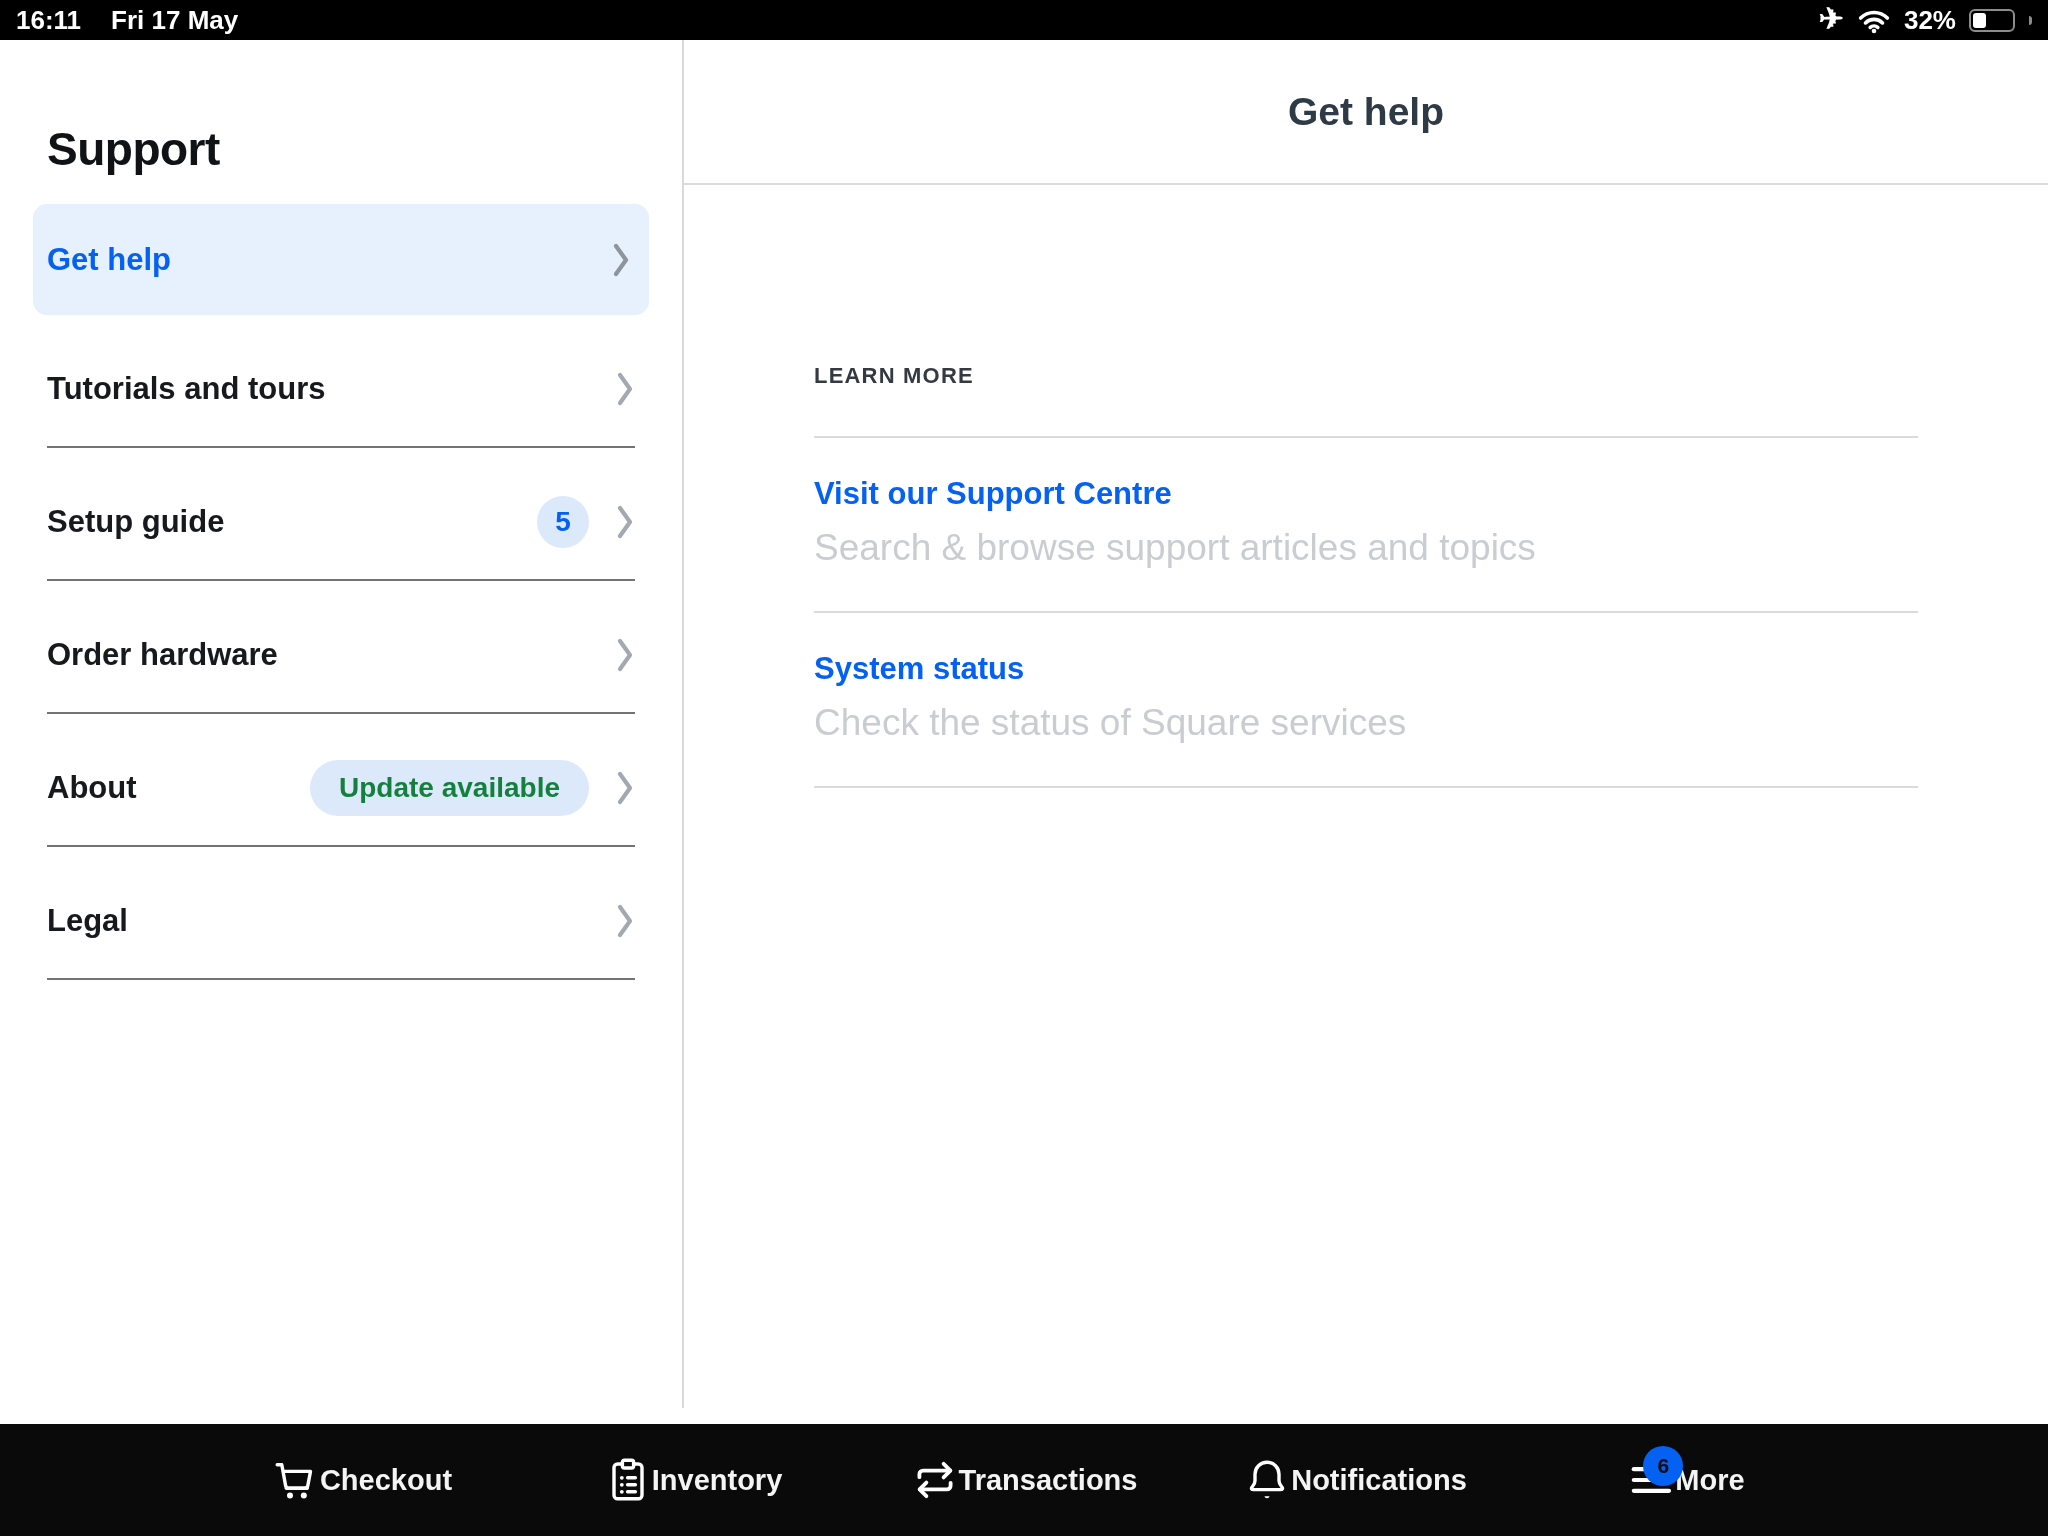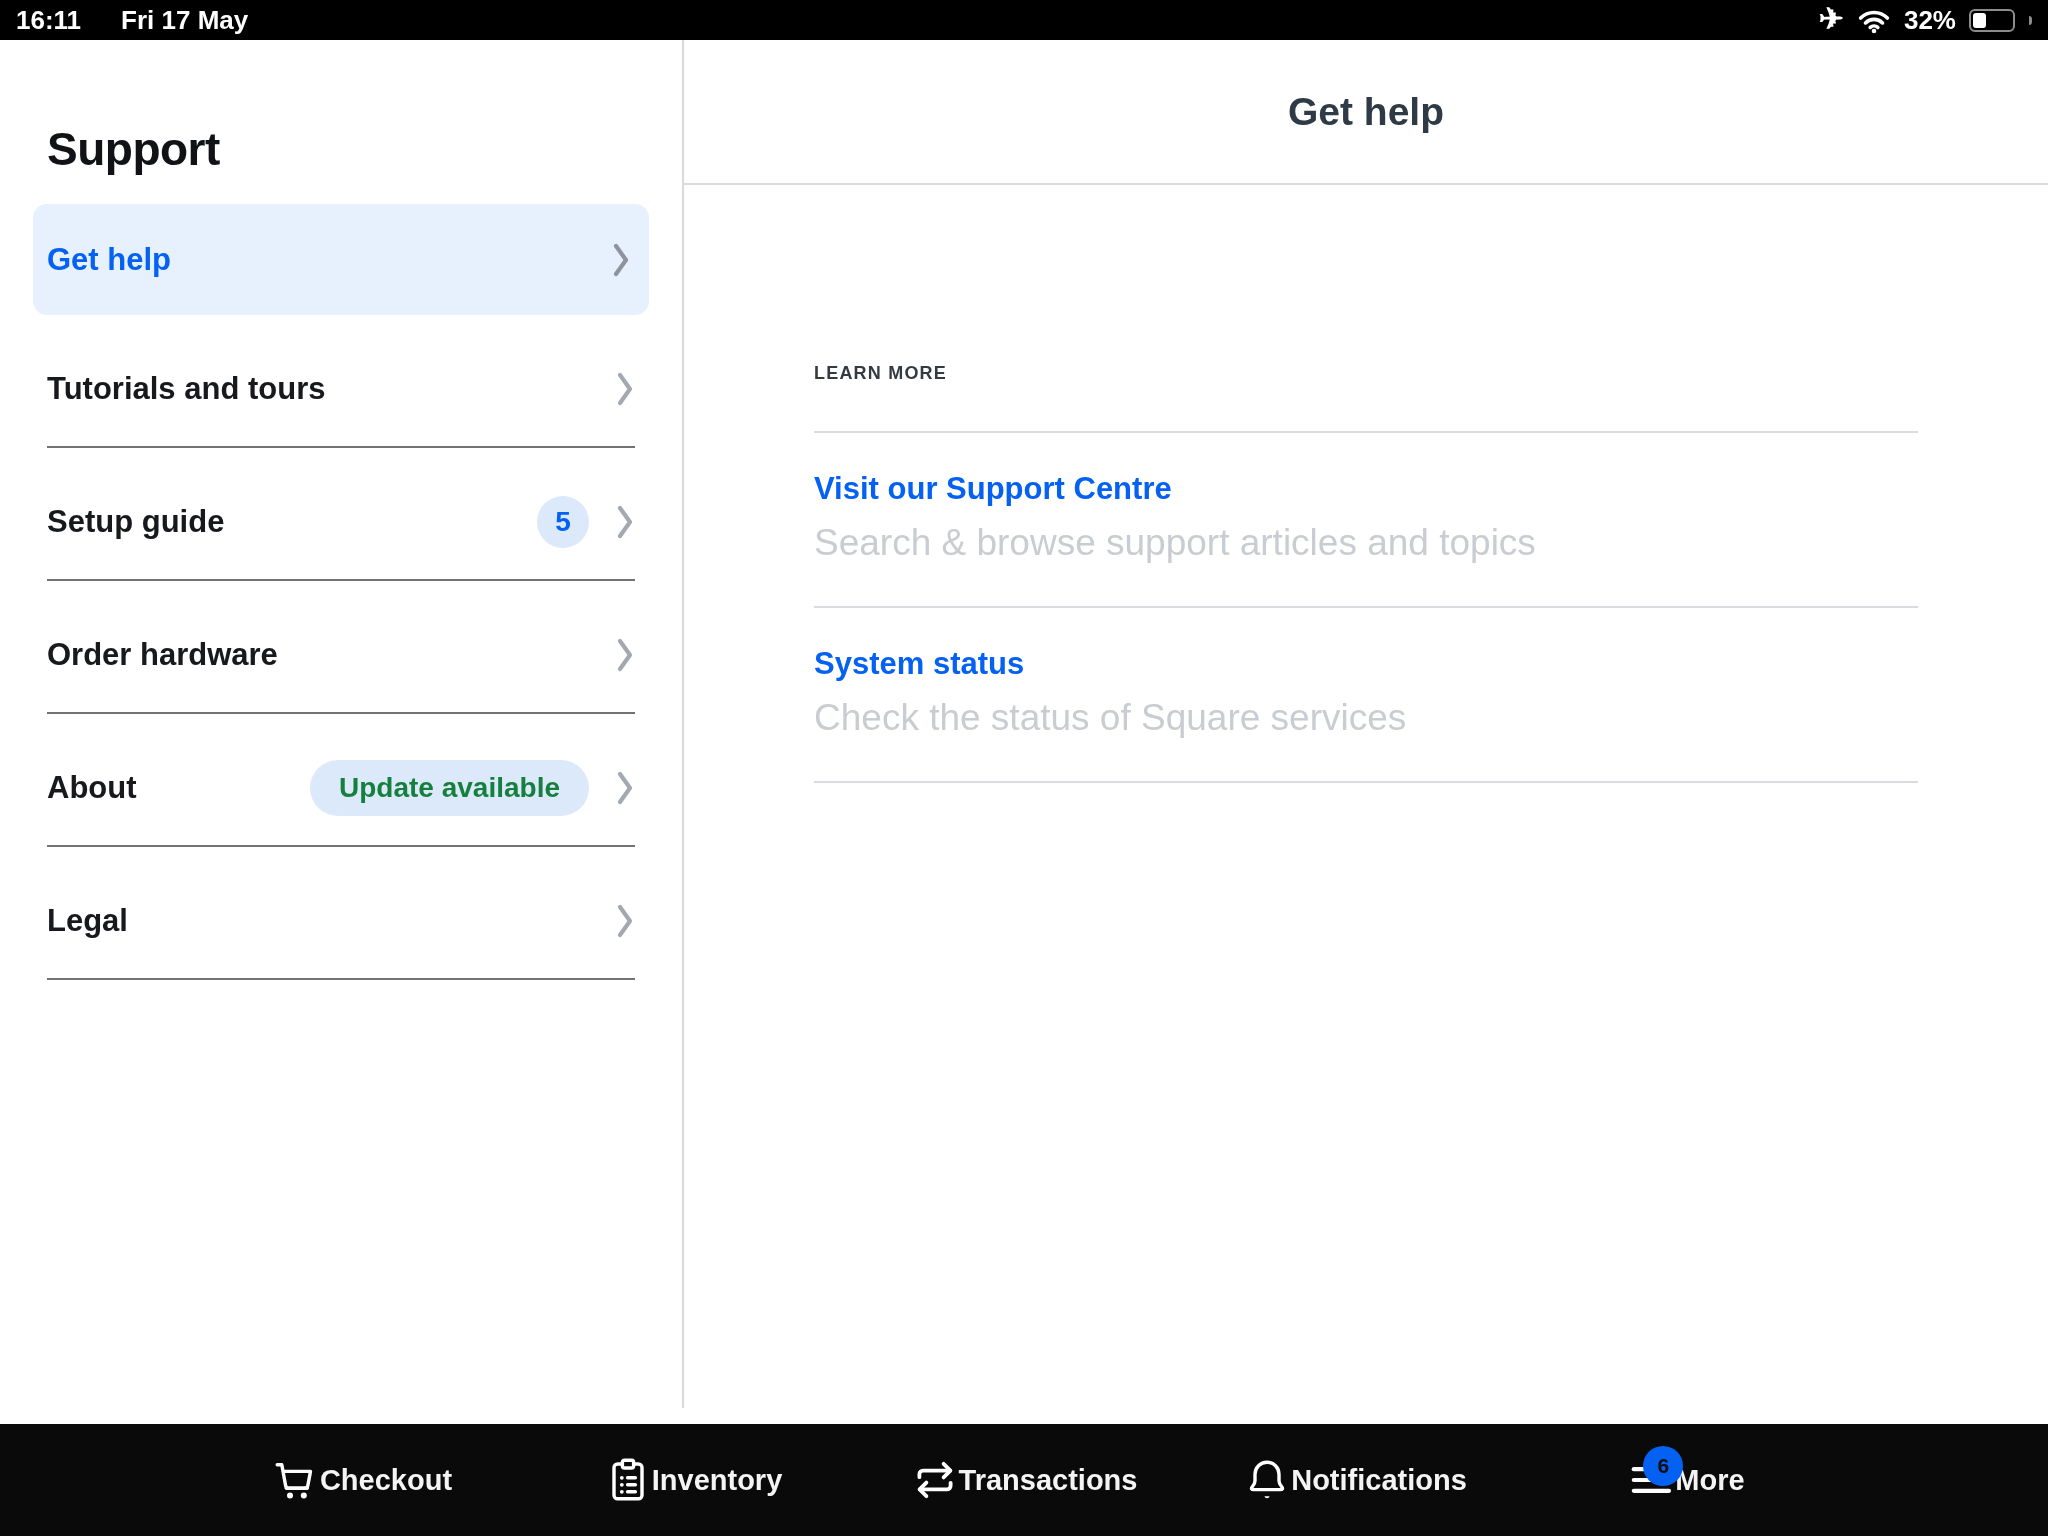--- a/index.html
+++ b/index.html
@@ -14,21 +14,21 @@
   }
 
   
   .status-bar {
     position: absolute; top: 0; left: 0; right: 0; height: 40px;
     background: #000; color: #fff;
     display: flex; align-items: center; justify-content: space-between;
     padding: 0 16px 0 16px;
     font-size: 26px; font-weight: 700;
   }
-  .sb-left { display: flex; align-items: center; gap: 40px; text-align: right; }
+  .sb-left { display: flex; align-items: center; gap: 30px; text-align: right; }
   .sb-right { display: flex; align-items: center; gap: 13px; }
   .airplane { font-size: 30px; line-height: 30px; transform: translateY(-1px); }
   .battery { width: 46px; height: 23px; border: 2px solid rgba(255,255,255,.55); border-radius: 6px; position: relative; }
   .battery-fill { position: absolute; left: 2px; top: 2px; bottom: 2px; background: #fff; border-radius: 3px; }
   .battery-nub { width: 3px; height: 9px; background: rgba(255,255,255,.55); border-radius: 0 3px 3px 0; margin-left: 1px; }
 
   
   .sidebar {
     position: absolute; left: 0; top: 40px; width: 684px; bottom: 128px;
     background: #fff; border-right: 2px solid #D7DADD;
@@ -69,21 +69,21 @@
   
   .main { position: absolute; left: 684px; right: 0; top: 40px; bottom: 112px; background: #fff; }
   .main-header {
     height: 145px; border-bottom: 2px solid #D9DBDE;
     display: flex; align-items: center; justify-content: center;
   }
   .main-title { font-size: 39px; font-weight: 700; color: #2E3A46; }
   .main-body { padding: 0 130px; }
   .section-label {
     margin-top: 178px;
-    font-size: 18px; font-weight: 700; color: #333A42; letter-spacing: 1.2px;
+    font-size: 22px; font-weight: 700; color: #333A42; letter-spacing: 1.2px;
   }
   .section-divider { margin-top: 47px; border-top: 2px solid #D9DBDE; }
   .link-item { padding: 38px 0 42px 0; border-bottom: 2px solid #D9DBDE; cursor: pointer; }
   .link-title { font-size: 31px; font-weight: 700; color: #0561F2; }
   .link-subtitle { margin-top: 15px; font-size: 37px; font-weight: 400; color: #C9CCD1; }
 
   
   .tab-bar {
     position: absolute; left: 0; right: 0; bottom: 0; height: 112px;
     background: #0A0A0B;

